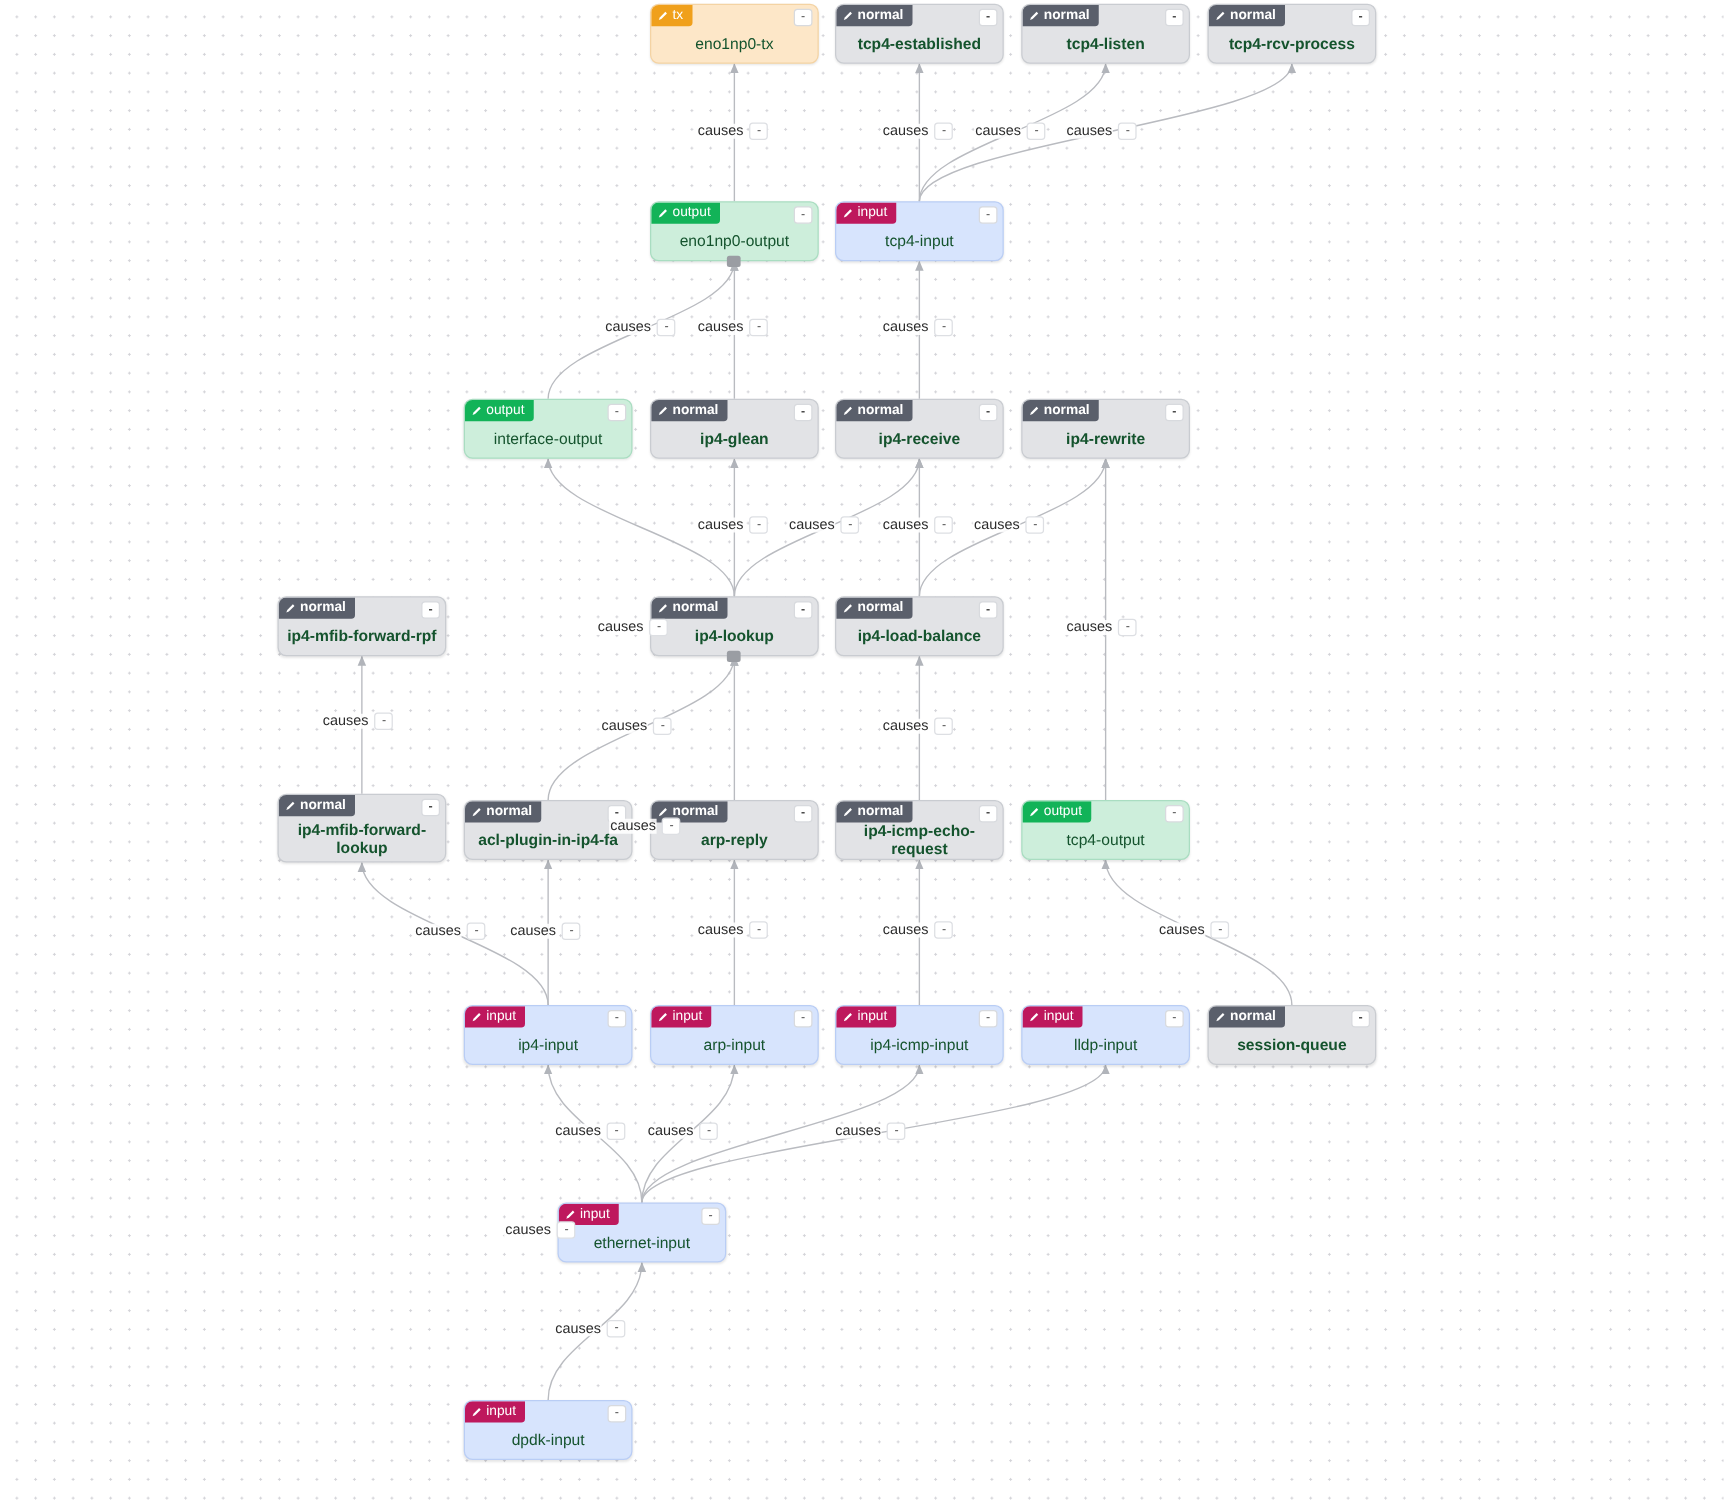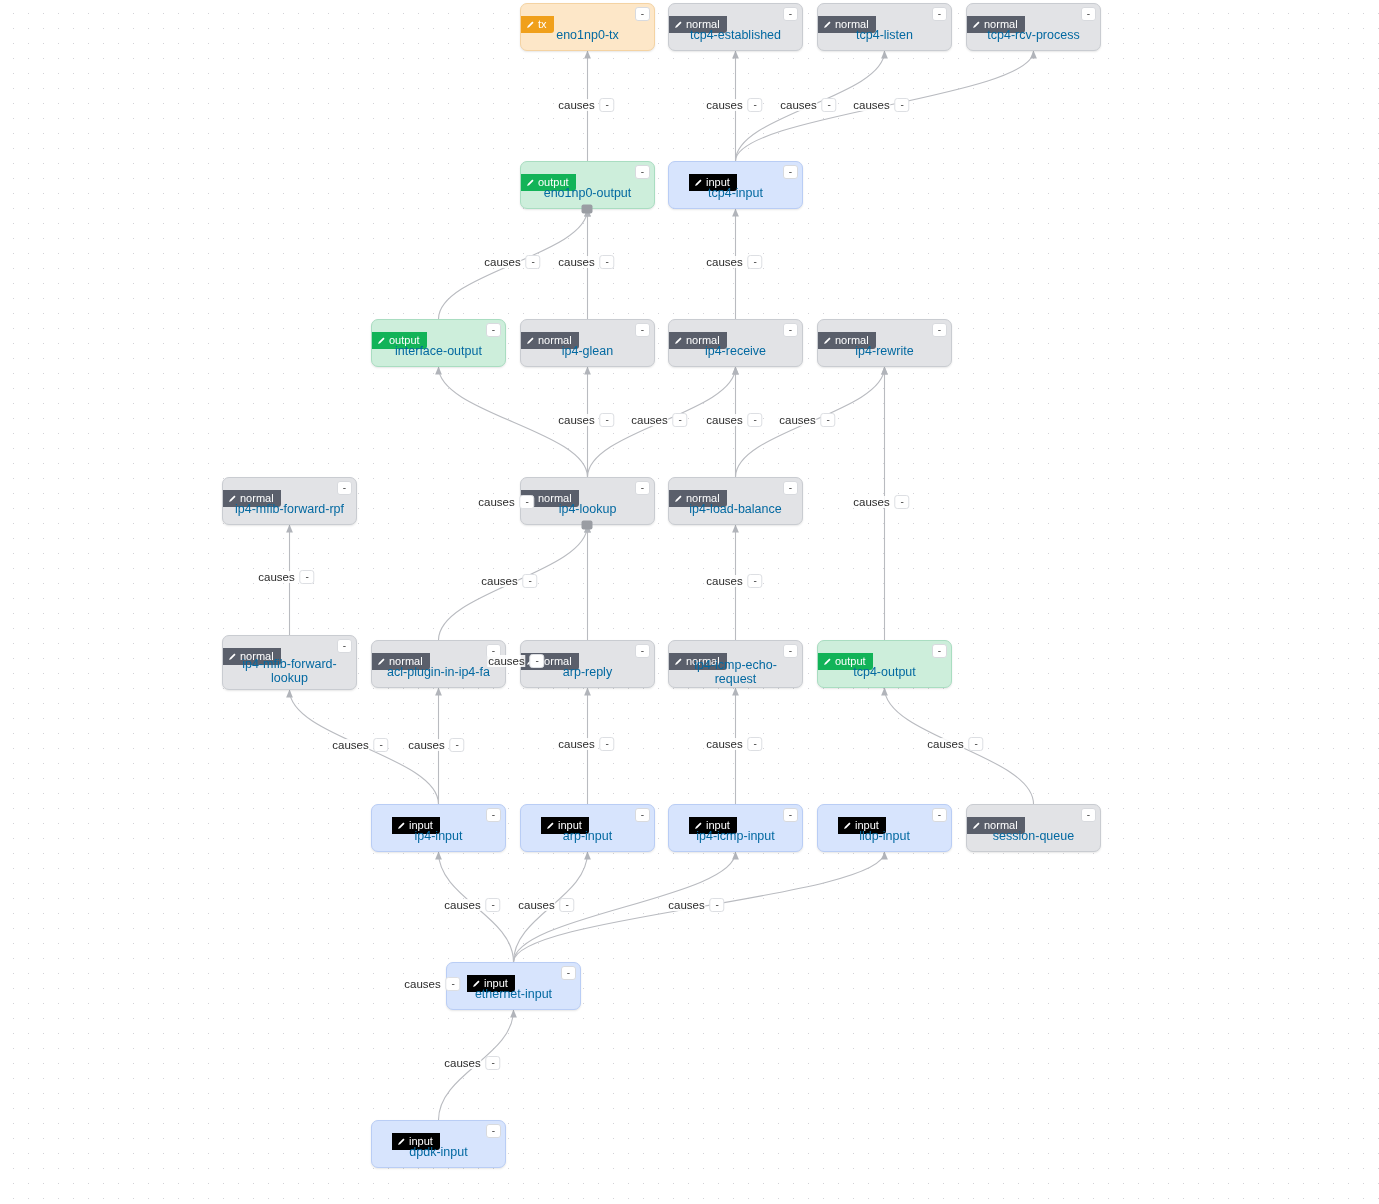--- a/index.html
+++ b/index.html
@@ -29,21 +29,21 @@
   .node {
     position: absolute;
     border-radius: 7px;
     border: 1px solid #c9ccd1;
     background: #e4e5e8;
     box-shadow: 0 1px 2px rgba(0,0,0,0.10);
     overflow: hidden;
   }
   .node .badge {
     position: absolute;
-    left: 0; top: 12px;
+    left: 0; top: 0;
     height: 17px;
     display: flex;
     align-items: center;
     gap: 3px;
     padding: 0 7px 0 5px;
     font-size: 11px;
     line-height: 17px;
     color: #ffffff;
     background: #5a5f6b;
     border-bottom-right-radius: 3px;
@@ -69,29 +69,29 @@
     cursor: pointer;
   }
   .node .title {
     position: absolute;
     left: 0; right: 0; top: 18px; bottom: 0;
     display: flex;
     align-items: center;
     justify-content: center;
     text-align: center;
     font-size: 12.5px;
-    color: #0369a1;
+    color: #14532d;
     padding: 0 6px 2px 6px;
     line-height: 14px;
   }
   
-  .node.t-normal { background: #e2e3e6; border-color: #c9ccd1; }
+  .node.t-normal { background: #e2e3e6; border-color: #c9ccd1; font-weight: bold; }
   .node.t-normal .badge { background: #5a5f6b; }
   .node.t-input  { background: #d7e4fd; border-color: #b9cdf5; }
-  .node.t-input .badge { background: #000000; margin-left: 20px; }
+  .node.t-input .badge { background: #be185d; }
   .node.t-output { background: #cdeedb; border-color: #a9ddc1; }
   .node.t-output .badge { background: #12b358; justify-content: center; }
   .node.t-tx     { background: #fde7c8; border-color: #f4d3a3; }
   .node.t-tx .badge { background: #f0a01b; }
 
   .edge-label {
     position: absolute;
     display: flex;
     align-items: center;
     gap: 4px;

